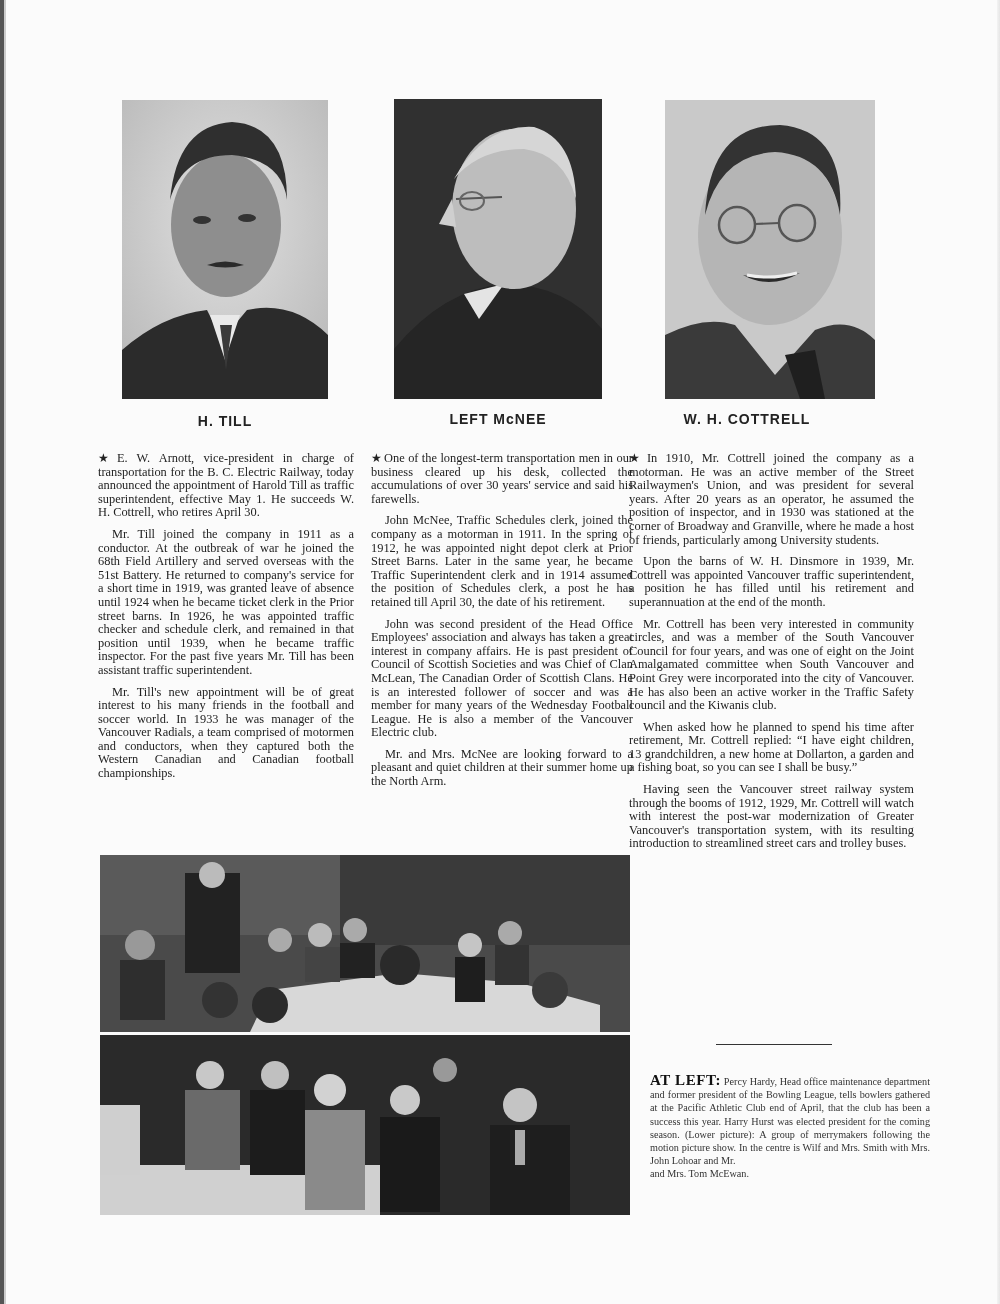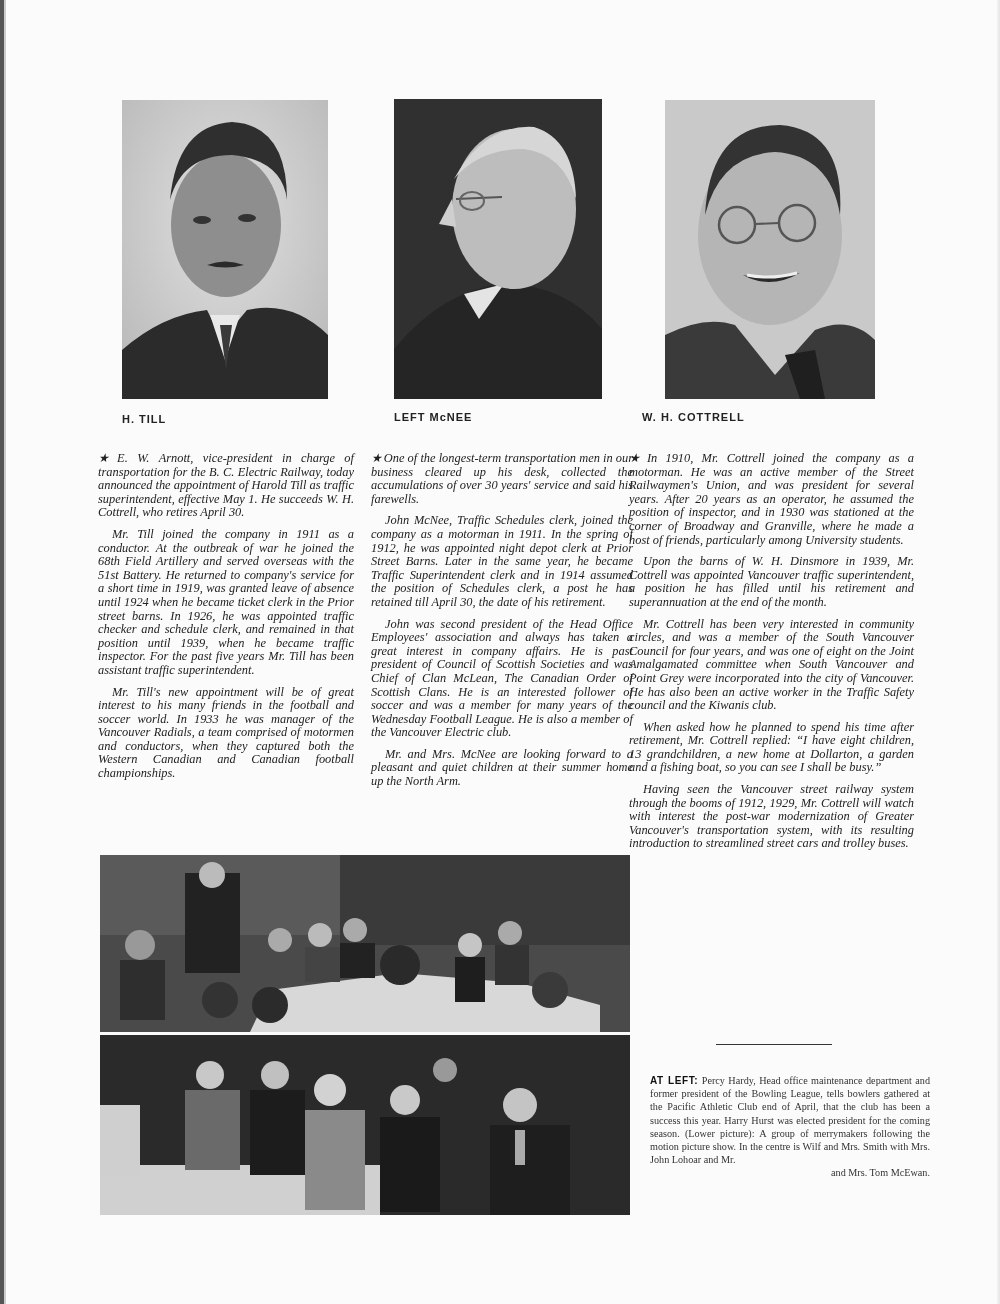--- a/index.html
+++ b/index.html
@@ -8,43 +8,43 @@
   .binding-edge { position: absolute; left: 0; top: 0; width: 4px; height: 1304px; background: #555; }
   .binding-edge2 { position: absolute; left: 4px; top: 0; width: 2px; height: 1304px; background: #ccc; }
   .right-edge { position: absolute; right: 0; top: 0; width: 3px; height: 1304px; background: linear-gradient(to right, #f3f3f3, #e6e6e6); }
 
   .photo { position: absolute; overflow: hidden; }
   .photo svg { display: block; width: 100%; height: 100%; }
   #photo-till { left: 122px; top: 100px; width: 206px; height: 299px; }
   #photo-mcnee { left: 394px; top: 99px; width: 208px; height: 300px; }
   #photo-cottrell { left: 665px; top: 100px; width: 210px; height: 299px; }
 
-  .caption { position: absolute; font-family: "Liberation Sans", "DejaVu Sans", sans-serif; font-weight: bold; font-size: 11px; letter-spacing: 1px; color: #222; }
+  .caption { position: absolute; font-family: "Liberation Sans", "DejaVu Sans", sans-serif; font-weight: bold; font-size: 14px; letter-spacing: 1px; color: #222; text-align: center; }
   #cap-till { left: 122px; top: 413px; width: 206px; }
   #cap-mcnee { left: 394px; top: 411px; width: 208px; }
   #cap-cottrell { left: 642px; top: 411px; width: 210px; }
 
-  .col { position: absolute; font-size: 12.4px; line-height: 13.6px; text-align: justify; hyphens: manual; font-style: italic; }
+  .col { position: absolute; font-size: 12.4px; line-height: 13.6px; text-align: justify; hyphens: manual; }
   .col p { margin-bottom: 8px; text-indent: 14px; }
   .col p.lead { text-indent: 0; }
   .star { font-size: 12px; margin-right: 2px; }
   #col1 { left: 98px; top: 452px; width: 256px; }
   #col2 { left: 371px; top: 452px; width: 262px; }
   #col3 { left: 629px; top: 452px; width: 285px; }
 
   #group-photos { position: absolute; left: 100px; top: 855px; width: 530px; height: 360px; }
   #photo-bowlers { position: absolute; left: 0; top: 0; width: 530px; height: 177px; overflow: hidden; }
   #photo-merrymakers { position: absolute; left: 0; top: 180px; width: 530px; height: 180px; overflow: hidden; }
   #group-photos svg { display: block; width: 100%; height: 100%; }
 
   .divider { position: absolute; left: 716px; top: 1044px; width: 116px; height: 1px; background: #333; }
 
   #at-left { position: absolute; left: 650px; top: 1074px; width: 280px; font-family: "Liberation Serif", "DejaVu Serif", serif; font-size: 10.2px; line-height: 13.2px; text-align: justify; color: #333; }
-  #at-left .label { font-family: Liberation Sans, sans-serif; font-weight: bold; font-size: 10px; letter-spacing: 0.6px; color: #111; }
-  #at-left .last { display: block; text-align: right; }
+  #at-left .label { font-family: Liberation Serif, serif; font-weight: bold; font-size: 15px; letter-spacing: 0.6px; color: #111; }
+  #at-left .last { display: block; text-align: left; }
 </style>
 </head>
 <body>
 
 <div class="binding-edge"></div>
 <div class="binding-edge2"></div>
 <div class="right-edge"></div>
 
 <div class="photo" id="photo-till">
   <svg viewBox="0 0 206 299" preserveAspectRatio="none">

